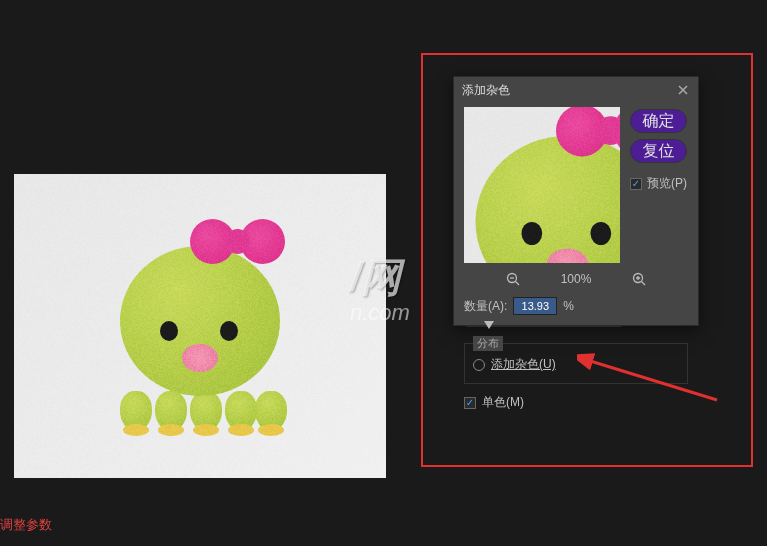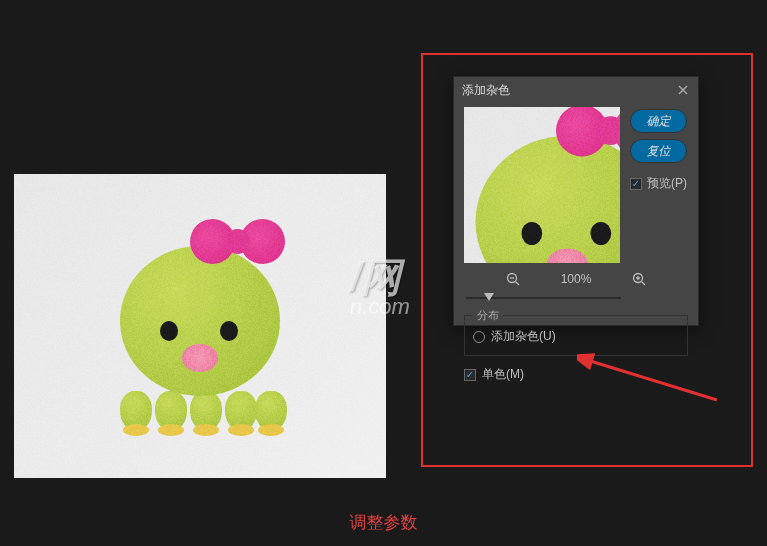--- a/index.html
+++ b/index.html
@@ -128,21 +128,21 @@
       font-size: 40px;
       font-style: italic;
       font-weight: bold;
       color: rgba(255,255,255,0.65);
       pointer-events: none;
       text-shadow: 1px 1px 2px rgba(0,0,0,0.3);
     }
     .watermark-sub {
       position: absolute;
       left: 350px;
-      top: 294px;
+      top: 300px;
       font-size: 22px;
       font-style: italic;
       color: rgba(255,255,255,0.55);
     }
     .dialog-outline {
       position: absolute;
       left: 421px;
       top: 53px;
       width: 332px;
       height: 414px;
@@ -197,30 +197,29 @@
     }
     .right-buttons {
       display: flex;
       flex-direction: column;
       gap: 6px;
       margin-top: 2px;
     }
     .btn {
       min-width: 50px;
       height: 24px;
-      background: #0369a1;
+      background: #4c1d95;
       border: 1px solid #333;
       border-radius: 12px;
       color: #e0e0e0;
       display: flex;
       align-items: center;
       justify-content: center;
       cursor: pointer;
-      font-size: 12px;
-      font-style: italic;
+      font-size: 16px;
     }
     .preview-check {
       display: flex;
       align-items: center;
       gap: 5px;
       margin-top: 6px;
     }
     .checkbox {
       width: 12px;
       height: 12px;
@@ -288,20 +287,21 @@
       border-left: 5px solid transparent;
       border-right: 5px solid transparent;
       border-top: 8px solid #bbb;
       cursor: pointer;
     }
     .fieldset {
       border: 1px solid #333;
       margin-top: 10px;
       padding: 8px 8px 10px 8px;
       position: relative;
+      text-decoration: underline;
     }
     .fieldset-legend {
       position: absolute;
       top: -8px;
       left: 8px;
       background: #454545;
       padding: 0 4px;
       font-size: 11px;
       color: #aaa;
     }
@@ -336,23 +336,23 @@
     }
     .arrow {
       position: absolute;
       pointer-events: none;
     }
     .bottom-label {
       position: absolute;
       left: 0;
       right: 0;
       bottom: 12px;
-      text-align: center;
+      text-align: left;
       color: #e04040;
-      font-size: 17px;
+      font-size: 13px;
     }
   </style>
 </head>
 <body>
 
 <div class="canvas-image">
   <div class="octopus">
     <div class="octo-legs">
       <div class="leg leg1"></div>
       <div class="leg leg2"></div>
@@ -425,20 +425,25 @@
       <span>100%</span>
       <span class="zoom-icon">
         <svg width="14" height="14" viewBox="0 0 14 14">
             <circle cx="6" cy="6" r="4.5" stroke="#bbb" stroke-width="1.3" fill="none"></circle>
             <path d="M4 6 H8 M6 4 V8" stroke="#bbb" stroke-width="1.3"></path>
             <path d="M9.5 9.5 L13 13" stroke="#bbb" stroke-width="1.3"></path>
           </svg>
       </span>
     </div>
 
+    <div class="amount-row">
+      <span>数量(A):</span>
+      <input class="amount-input" value="13.93" style="">
+      <span>%</span>
+    </div>
     <div class="slider-track">
       <div class="slider-line"></div>
       <div class="slider-thumb"></div>
     </div>
 
     <div class="fieldset">
       <div class="fieldset-legend">分布</div>
       <div class="radio-row">
         <div class="radio"></div>
         <span>添加杂色(U)</span>

